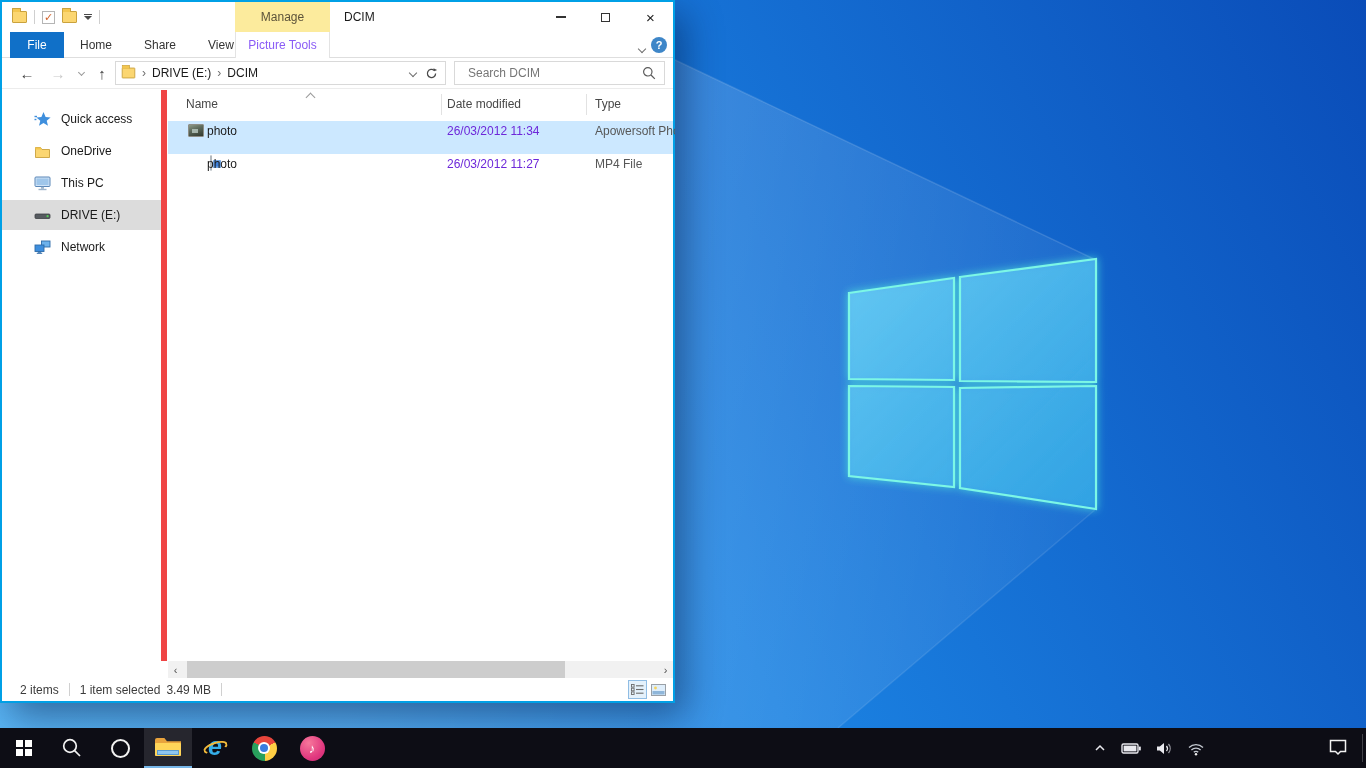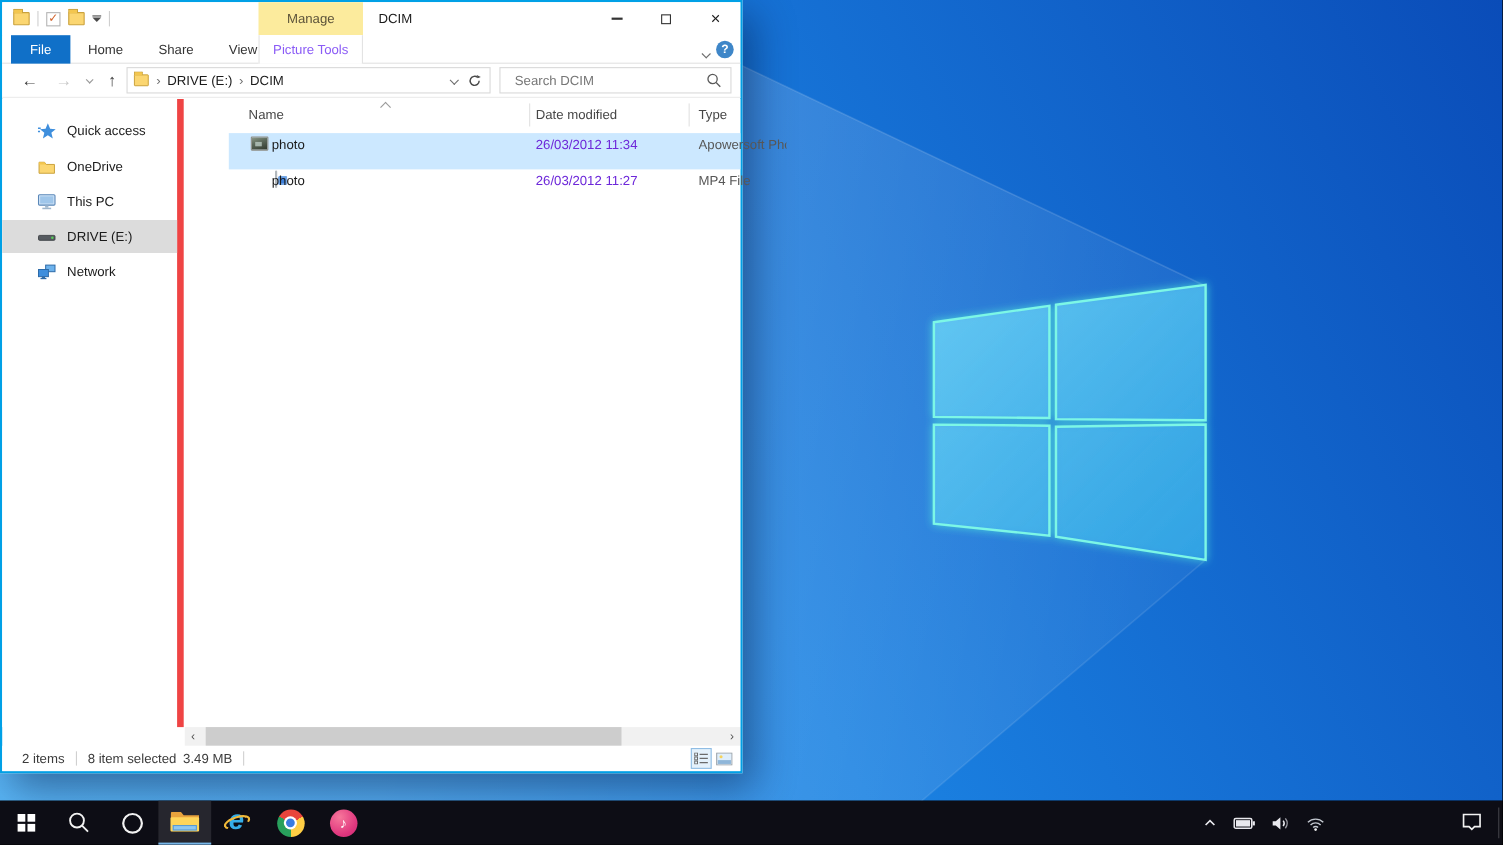--- a/index.html
+++ b/index.html
@@ -71,21 +71,21 @@
   .search-ph { color:#767676; margin-left:13px; flex:1; }
   .search-mag { margin-right:8px; display:flex; }
 
   
   .content { position:absolute; left:0; top:88px; right:0; bottom:40px; background:#fff; }
   .sidebar { position:absolute; left:0; top:0; width:165px; bottom:0; border-right:6px solid #ef4444; padding-top:14px; }
   .side-item { height:30px; margin-bottom:2px; display:flex; align-items:center; gap:10px; padding-left:32px; color:#1a1a1a; }
   .side-item.selected { background:#dcdcdc; }
   .side-icon { width:17px; height:17px; display:flex; align-items:center; justify-content:center; flex:none; }
 
-  .filepane { position:absolute; left:166px; top:0; right:0; bottom:0;margin-left:40px; }
+  .filepane { position:absolute; left:166px; top:0; right:0; bottom:0; }
   .colheaders { position:absolute; left:0; top:0; right:0; height:28px; color:#474747; }
   .colheaders .h { position:absolute; top:7px; }
   .h-name { left:18px; } .h-date { left:279px; } .h-type { left:427px; }
   .sort-chev { position:absolute; left:139px; top:4px; width:7px; height:7px; border-left:1.3px solid #9a9a9a; border-top:1.3px solid #9a9a9a; transform:rotate(45deg); }
   .col-sep { position:absolute; top:4px; width:1px; height:21px; background:#e2e2e2; }
   .sep1 { left:273px; } .sep2 { left:418px; }
 
   .rows { position:absolute; left:0; top:31px; right:0; }
   .frow { position:relative; height:33px;padding-left:22px; }
   .frow.selected { background:#cce8ff; }
@@ -335,21 +335,21 @@
 
     <div class="hscroll">
       <span class="scroll-btn scroll-left">‹</span>
       <span class="scroll-thumb"></span>
       <span class="scroll-btn scroll-right">›</span>
     </div>
 
     <div class="statusbar">
       <span>2 items</span>
       <span class="vsep"></span>
-      <span>8 item selected</span>
+      <span>1 item selected</span>
       <span class="status-size">3.49 MB</span>
       <span class="vsep"></span>
       <span class="view-btn view-details">
         <svg width="13" height="11" viewBox="0 0 13 11">
           <rect x="0.5" y="0.5" width="2.6" height="2.6" fill="none" stroke="#6b6b6b" stroke-width="0.9"></rect>
           <rect x="0.5" y="4.2" width="2.6" height="2.6" fill="none" stroke="#6b6b6b" stroke-width="0.9"></rect>
           <rect x="0.5" y="7.9" width="2.6" height="2.6" fill="none" stroke="#6b6b6b" stroke-width="0.9"></rect>
           <line x1="5" y1="1.8" x2="12.5" y2="1.8" stroke="#6b6b6b" stroke-width="1.1"></line>
           <line x1="5" y1="5.5" x2="12.5" y2="5.5" stroke="#6b6b6b" stroke-width="1.1"></line>
           <line x1="5" y1="9.2" x2="12.5" y2="9.2" stroke="#6b6b6b" stroke-width="1.1"></line>

